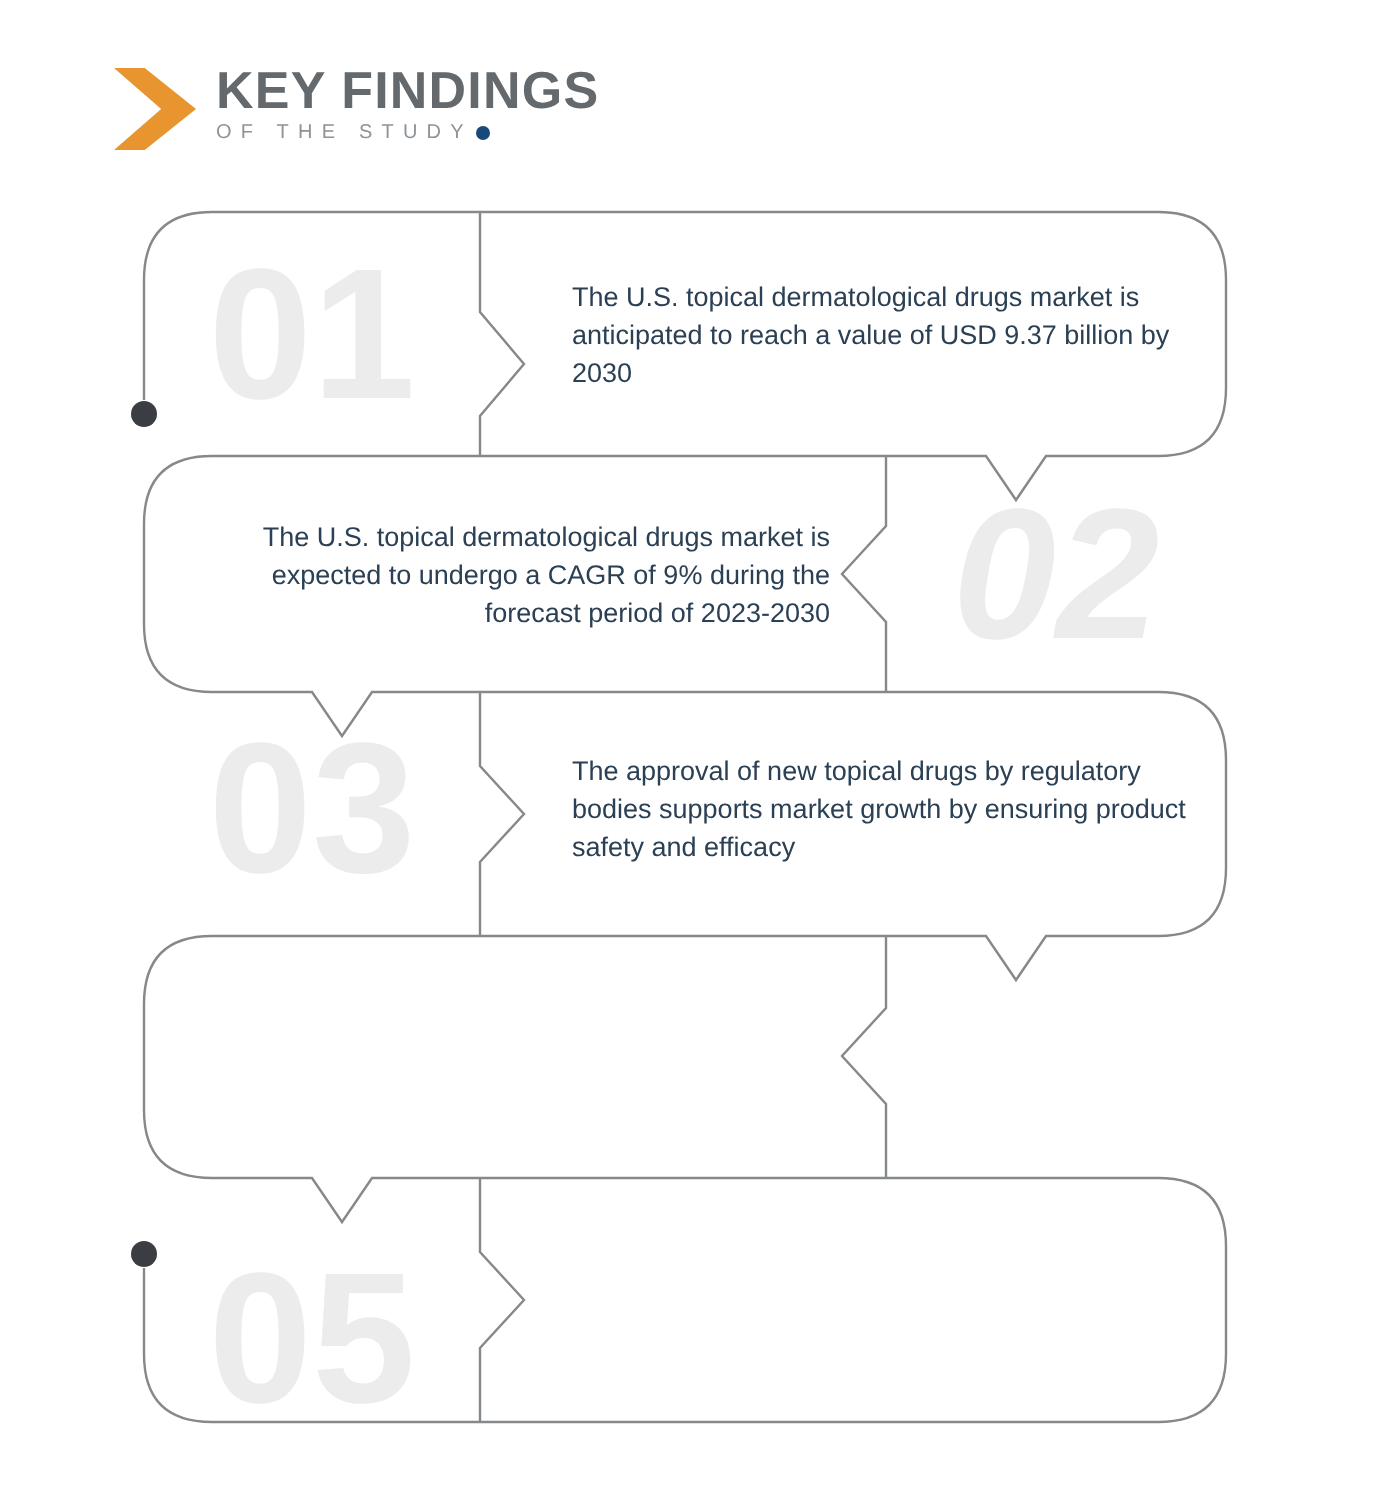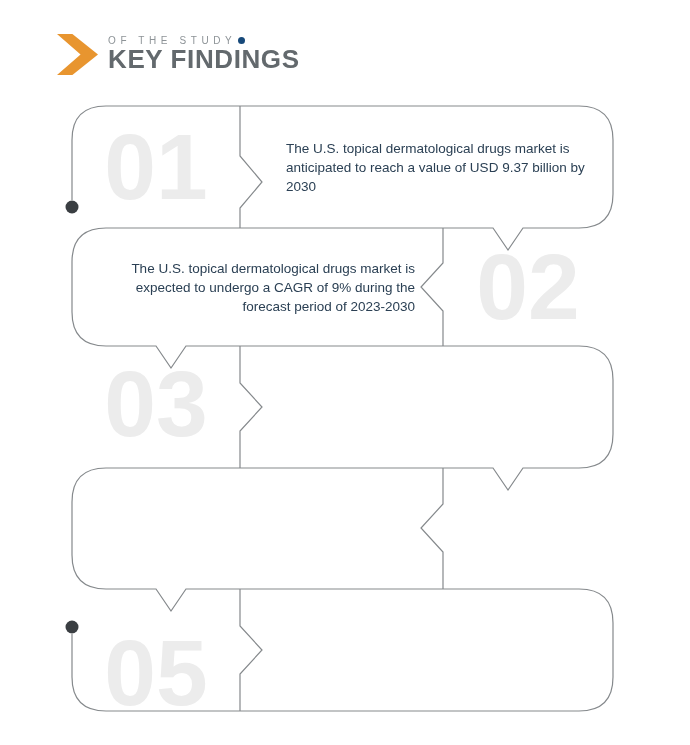--- a/index.html
+++ b/index.html
@@ -26,28 +26,28 @@
     display:inline-block;width:7px;height:7px;border-radius:50%;
     background:#17497A;margin-left:2px;
   }
   
   #diagram-svg{position:absolute;left:0;top:0;width:690px;height:745px;}
   .row{position:absolute;left:72px;width:541px;display:flex;}
   .r1{top:106px;height:122px;}
   .r2{top:228px;height:118px;}
   .r3{top:346px;height:117px;}
   .r4{top:468px;height:121px;}
-  .r5{top:589px;height:95px;flex-direction:column;}
+  .r5{top:622px;height:95px;}
   .num{
     width:168px;flex:0 0 168px;
     display:flex;align-items:center;justify-content:center;
     font-size:93px;font-weight:700;color:#ECECEC;
     user-select:none;
   }
-  .row.right .num{flex:0 0 170px;width:170px;}
+  .row.right .num{flex:0 0 170px;width:170px;font-style:italic;}
   .txt{
     flex:1;display:flex;align-items:center;
     font-size:13.5px;line-height:19px;color:#2B4054;justify-content:center;
   }
   .row.left .txt{padding-left:46px;padding-right:10px;text-align:left;}
   .row.right .txt{padding-left:28px;padding-right:28px;text-align:right;justify-content:flex-end;}
 </style>
 </head>
 <body>
 
@@ -82,44 +82,47 @@
 
     <circle cx="72" cy="207" r="6.5" fill="#3A3E42"></circle>
     <circle cx="72" cy="627" r="6.5" fill="#3A3E42"></circle>
   </svg>
 
   <div id="header">
     <svg id="logo" viewBox="0 0 40 40" xmlns="http://www.w3.org/2000/svg">
       <polygon points="0,0 15,0 40,20 15,40 0,40 23,20" fill="#E8952F"></polygon>
     </svg>
     <div id="title-block">
+      <div id="page-title">KEY FINDINGS</div>
       <div id="page-subtitle">
         <span>OF THE STUDY</span>
         <span id="brand-dot"></span>
       </div>
-      <div id="page-title">KEY FINDINGS</div>
     </div>
   </div>
 
   <div class="row left r1">
     <div class="num">01</div>
     <div class="txt">
       <span>The U.S. topical dermatological drugs market is anticipated to reach a value of USD 9.37 billion by 2030</span>
     </div>
   </div>
 
   <div class="row right r2">
     <div class="txt">
       <span>The U.S. topical dermatological drugs market is expected to undergo a CAGR of 9% during the forecast period of 2023-2030</span>
     </div>
     <div class="num">02</div>
   </div>
 
   <div class="row left r3">
     <div class="num">03</div>
+    <div class="txt">
+      <span>The approval of new topical drugs by regulatory bodies supports market growth by ensuring product safety and efficacy</span>
+    </div>
   </div>
 
 
   <div class="row left r5">
     <div class="num">05</div>
   </div>
 
 </div>
 
 </body></html>

